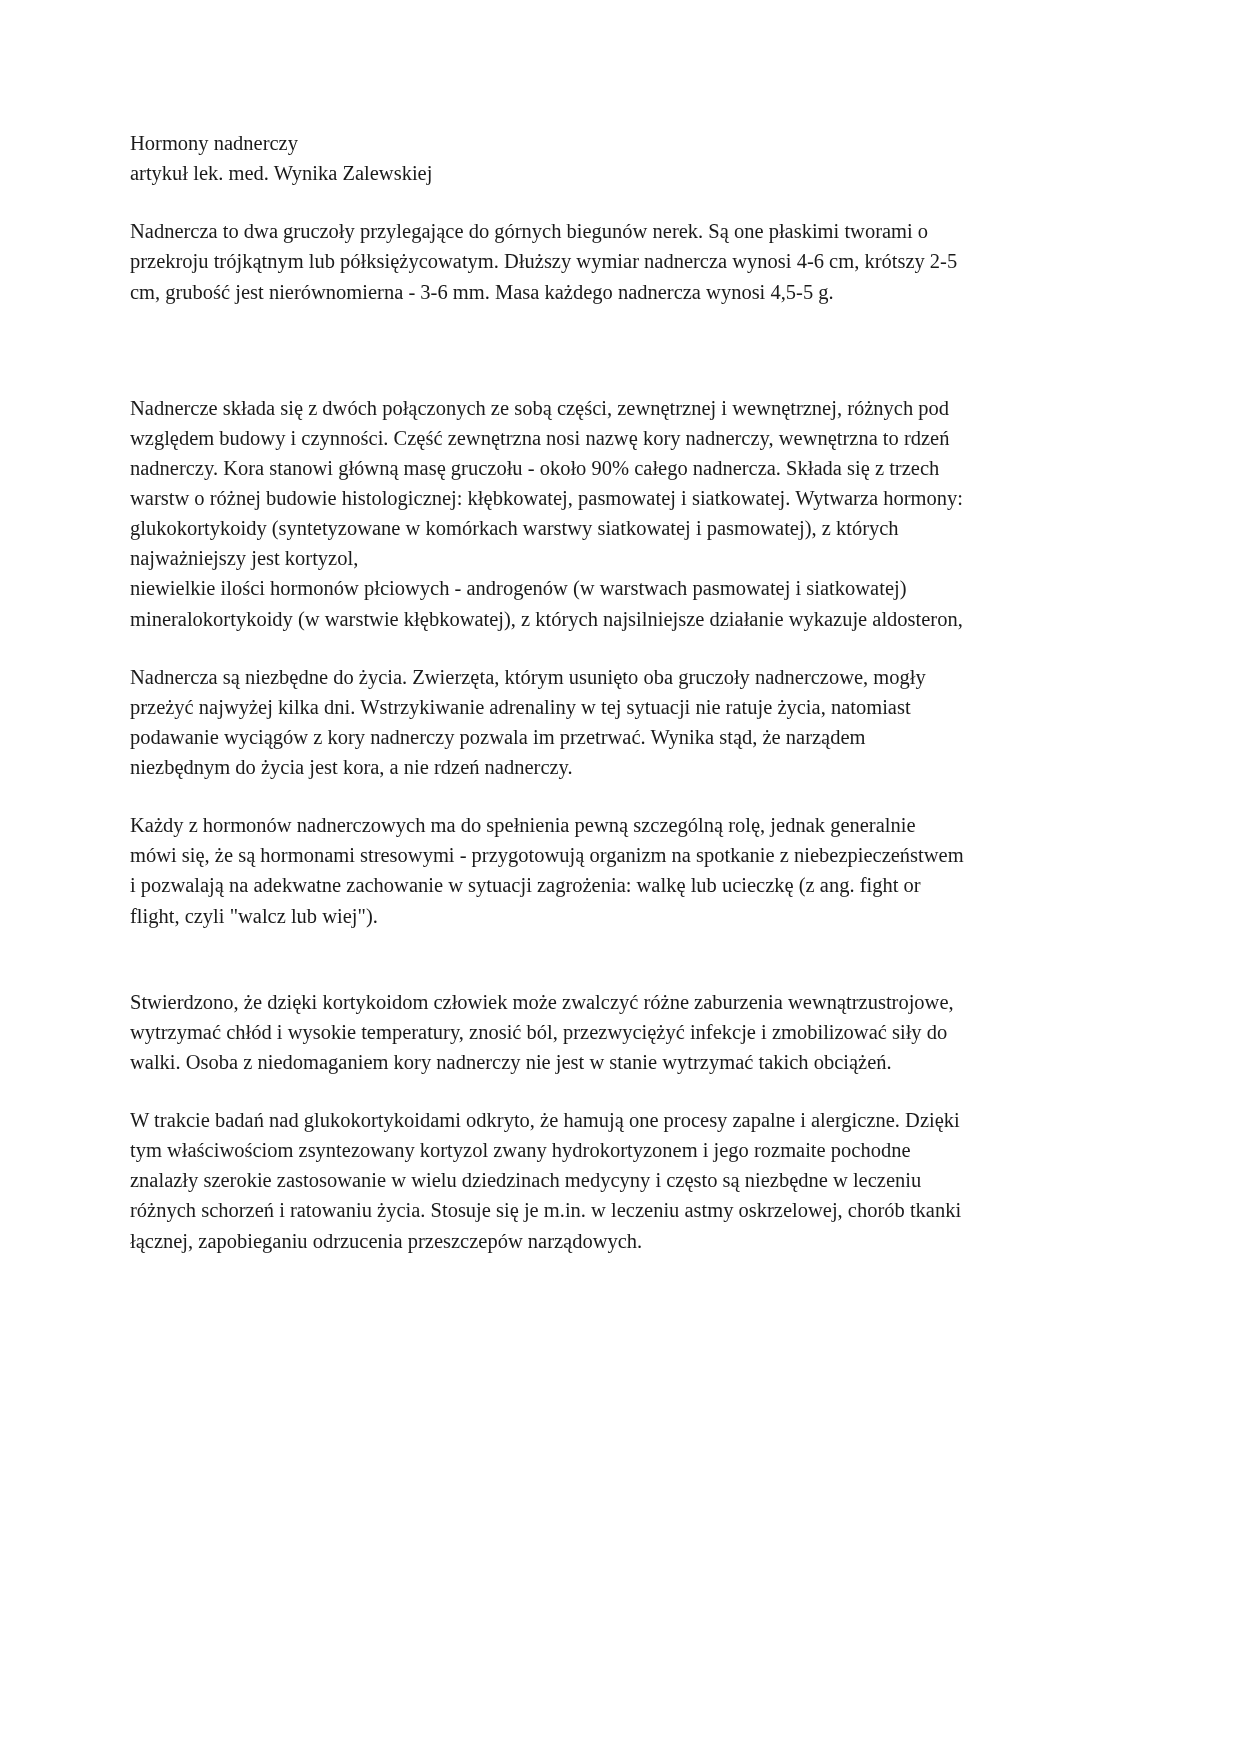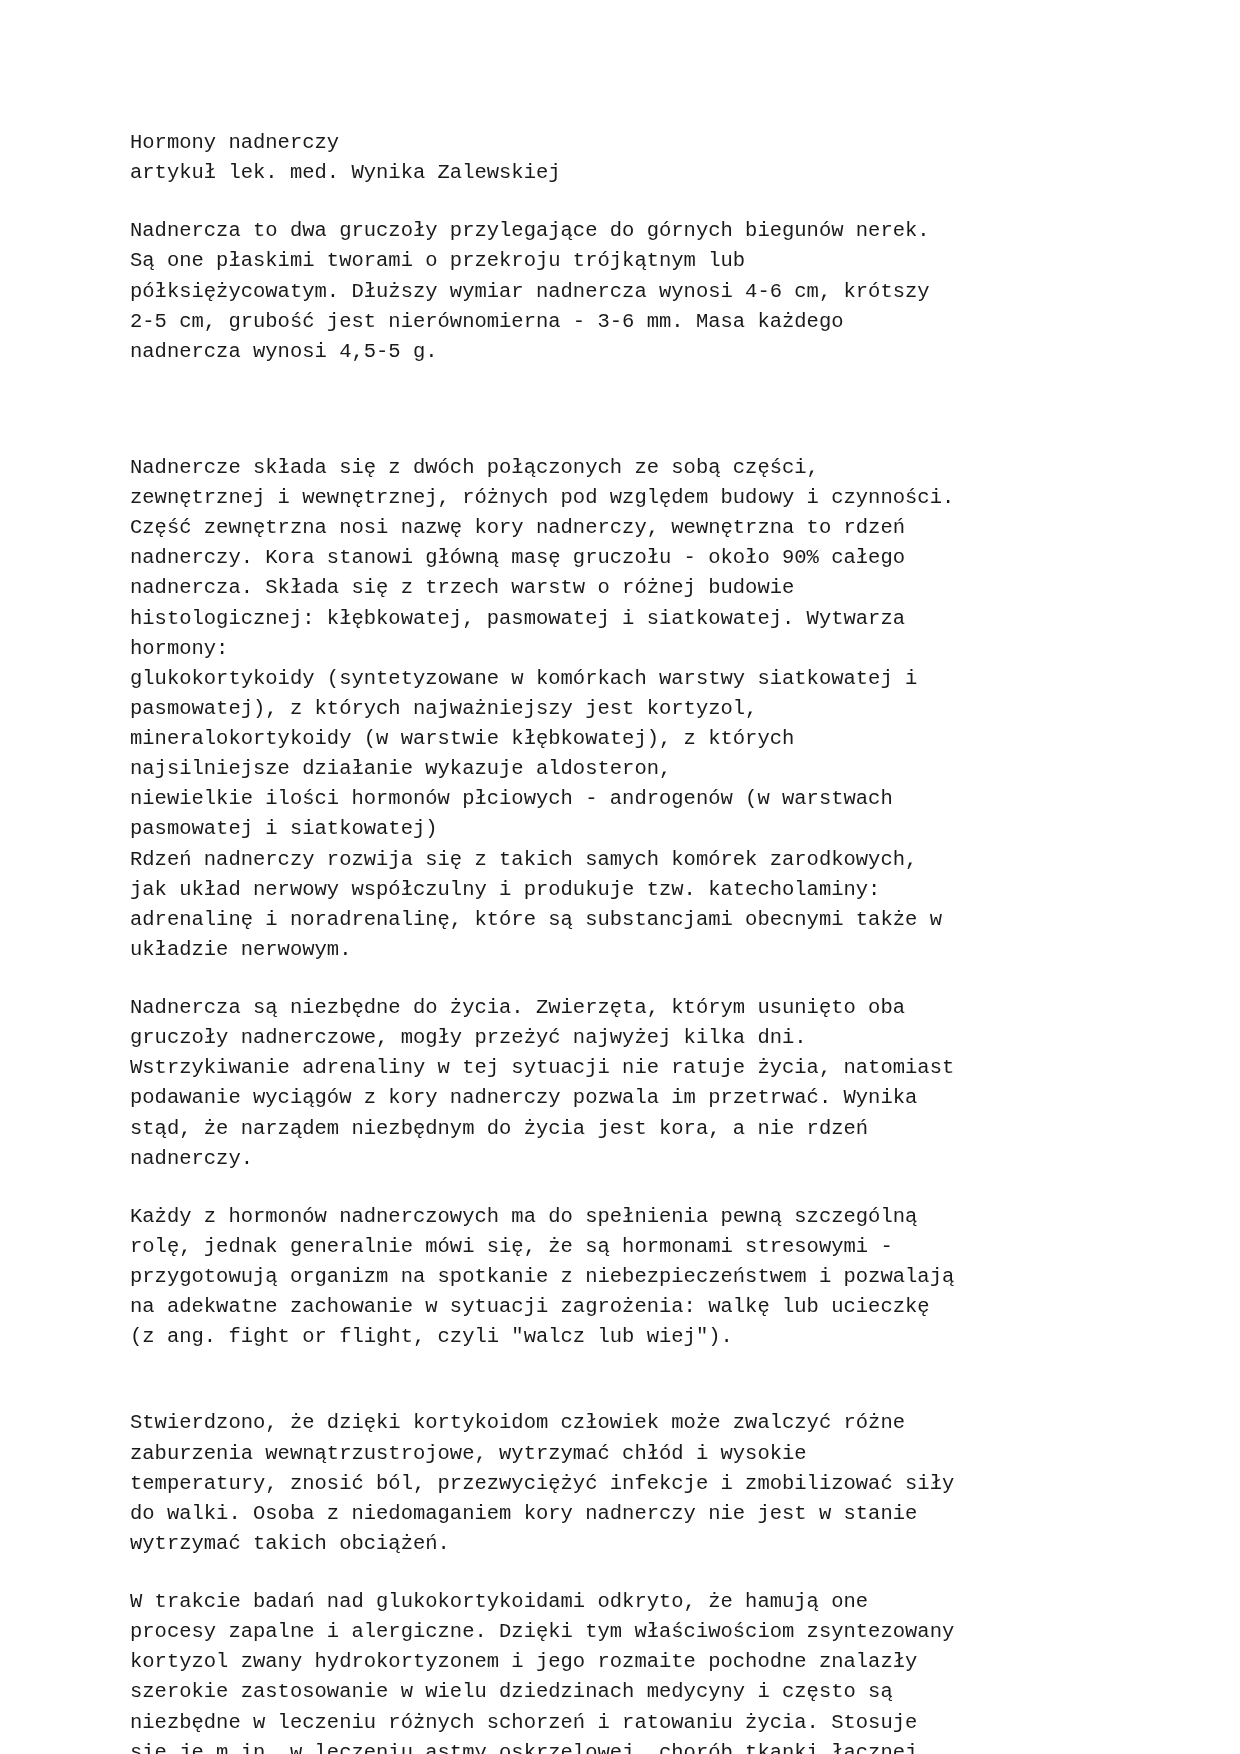--- a/index.html
+++ b/index.html
@@ -12,21 +12,20 @@
     height: 1754px;
     font-family: "Liberation Serif", "DejaVu Serif", serif;
     color: #1a1a1a;
   }
   .page {
     position: relative;
     width: 1240px;
     height: 1754px;
     box-sizing: border-box;
     padding: 128px 130px 0 130px;
-    font-family: Liberation Mono, monospace;
   }
   .doc {
     width: 840px;
     font-size: 20.5px;
     line-height: 1.47;
   }
   .para {
     margin: 0 4px 0px 0;
     white-space: normal;
   }
@@ -51,23 +50,22 @@
     <p class="para">Nadnercza to dwa gruczoły przylegające do górnych biegunów nerek. Są one płaskimi tworami o przekroju trójkątnym lub półksiężycowatym. Dłuższy wymiar nadnercza wynosi 4-6 cm, krótszy 2-5 cm, grubość jest nierównomierna - 3-6 mm. Masa każdego nadnercza wynosi 4,5-5 g.</p>
 
     <div class="spacer-lg"></div>
     <div class="spacer-md"></div>
 
 
     <div class="spacer-md"></div>
 
     <p class="para">Nadnercze składa się z dwóch połączonych ze sobą części, zewnętrznej i wewnętrznej, różnych pod względem budowy i czynności. Część zewnętrzna nosi nazwę kory nadnerczy, wewnętrzna to rdzeń nadnerczy. Kora stanowi główną masę gruczołu - około 90% całego nadnercza. Składa się z trzech warstw o różnej budowie histologicznej: kłębkowatej, pasmowatej i siatkowatej. Wytwarza hormony:</p>
     <p class="para">glukokortykoidy (syntetyzowane w komórkach warstwy siatkowatej i pasmowatej), z których najważniejszy jest kortyzol,</p>
+    <p class="para">niewielkie ilości hormonów płciowych - androgenów (w warstwach pasmowatej i siatkowatej)</p>
     <p class="para">mineralokortykoidy (w warstwie kłębkowatej), z których najsilniejsze działanie wykazuje aldosteron,</p>
-    <p class="para">niewielkie ilości hormonów płciowych - androgenów (w warstwach pasmowatej i siatkowatej)</p>
-    <p class="para">Rdzeń nadnerczy rozwija się z takich samych komórek zarodkowych, jak układ nerwowy współczulny i produkuje tzw. katecholaminy: adrenalinę i noradrenalinę, które są substancjami obecnymi także w układzie nerwowym.</p>
 
     <div class="spacer-md"></div>
 
     <p class="para">Nadnercza są niezbędne do życia. Zwierzęta, którym usunięto oba gruczoły nadnerczowe, mogły przeżyć najwyżej kilka dni. Wstrzykiwanie adrenaliny w tej sytuacji nie ratuje życia, natomiast podawanie wyciągów z kory nadnerczy pozwala im przetrwać. Wynika stąd, że narządem niezbędnym do życia jest kora, a nie rdzeń nadnerczy.</p>
 
     <div class="spacer-md"></div>
 
     <p class="para">Każdy z hormonów nadnerczowych ma do spełnienia pewną szczególną rolę, jednak generalnie mówi się, że są hormonami stresowymi - przygotowują organizm na spotkanie z niebezpieczeństwem i pozwalają na adekwatne zachowanie w sytuacji zagrożenia: walkę lub ucieczkę (z ang. fight or flight, czyli "walcz lub wiej").</p>
 
     <div class="spacer-md"></div>

